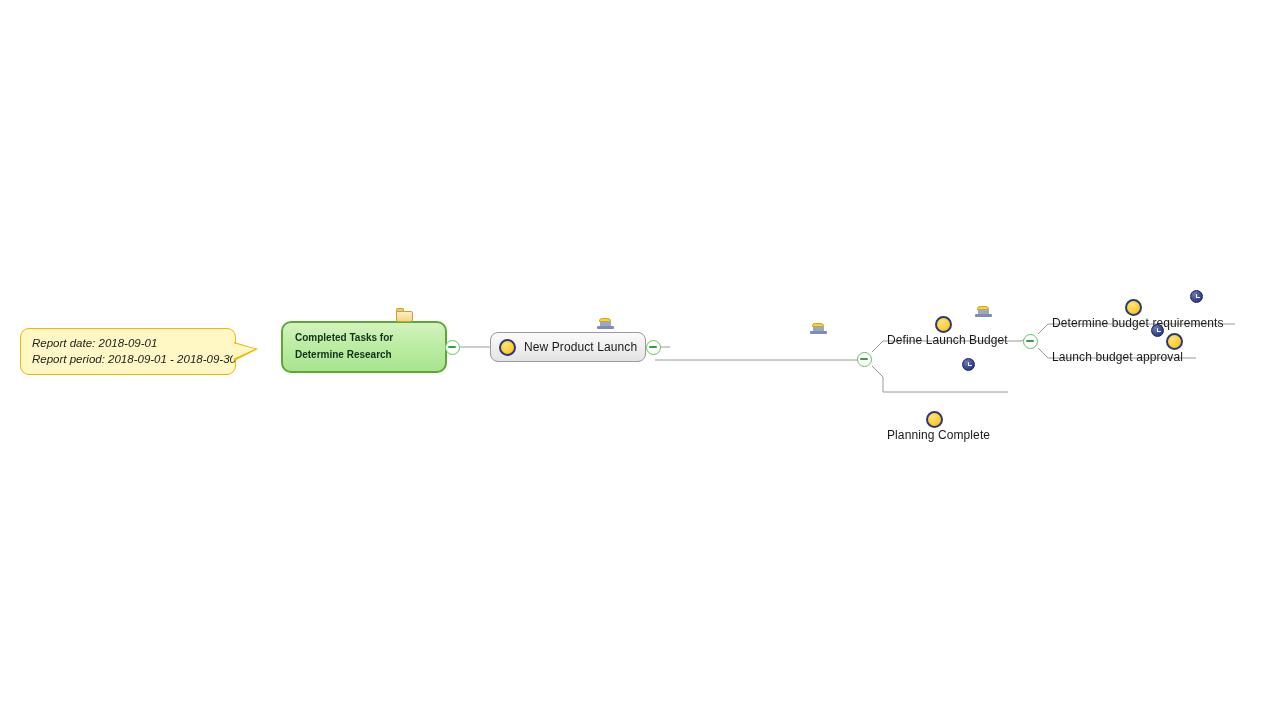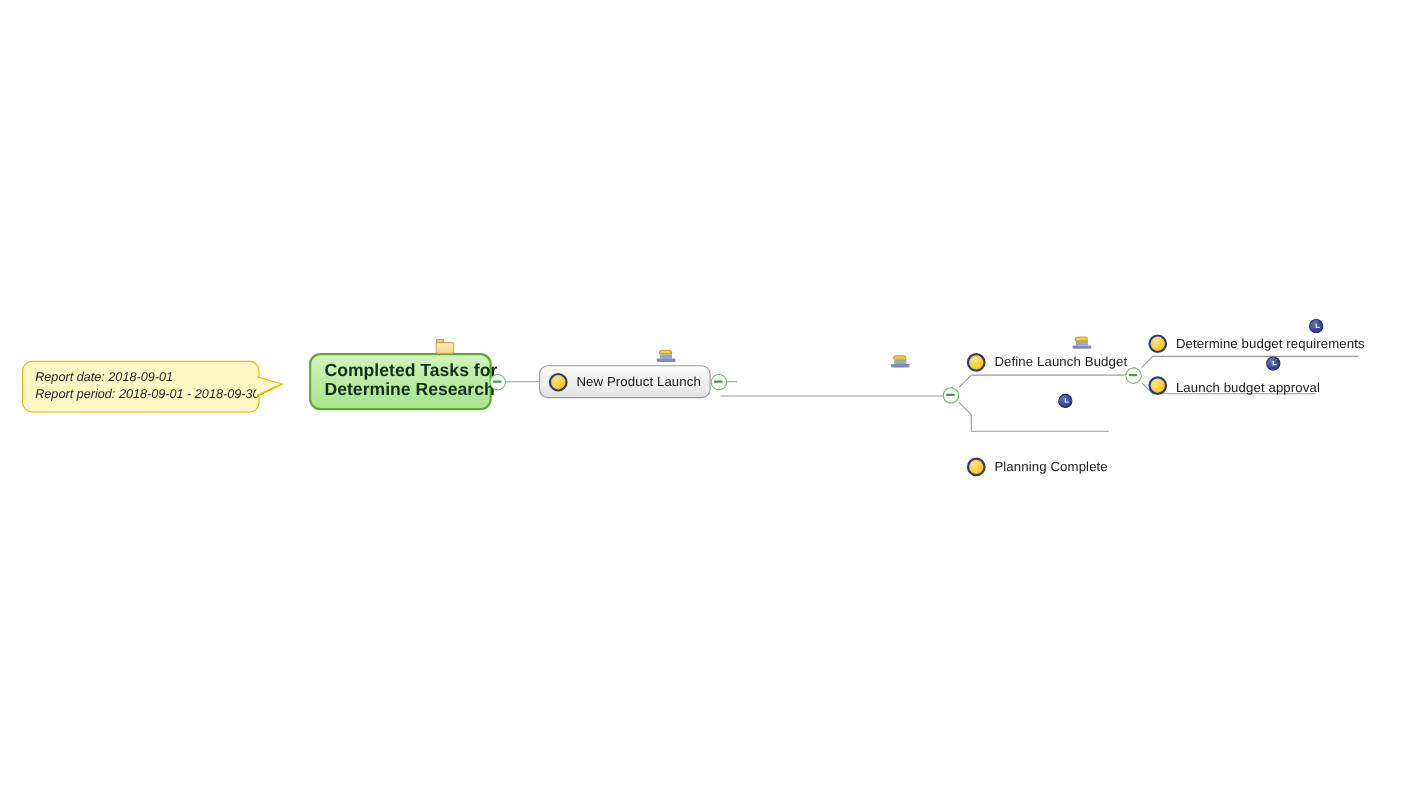--- a/index.html
+++ b/index.html
@@ -72,21 +72,21 @@
   
   .root-node {
     position: absolute;
     box-sizing: border-box;
     background: linear-gradient(to bottom, #d3f3bf 0%, #bdeda4 45%, #a9e490 100%);
     border: 2px solid #5ea832;
     border-radius: 10px;
     padding: 6px 10px 6px 12px;
     color: #13301a;
     font-weight: bold;
-    font-size: 16px;
+    font-size: 10px;
     line-height: 17px;
     white-space: nowrap;
   }
   .root-line { display: block; }
 
   
   .folder-badge {
     position: absolute;
     width: 18px;
     height: 15px;
@@ -125,20 +125,21 @@
     white-space: nowrap;
   }
 
   
   .plain-node {
     position: absolute;
     display: flex;
     align-items: center;
     height: 26px;
     white-space: nowrap;
+    flex-direction: column;
   }
 
   .node-label {
     font-size: 12px;
     color: #1a1a1a;
     letter-spacing: 0.1px;
   }
   .box-node .node-label { margin-left: 8px; }
   .plain-node .node-label { margin-left: 8px; }
 

